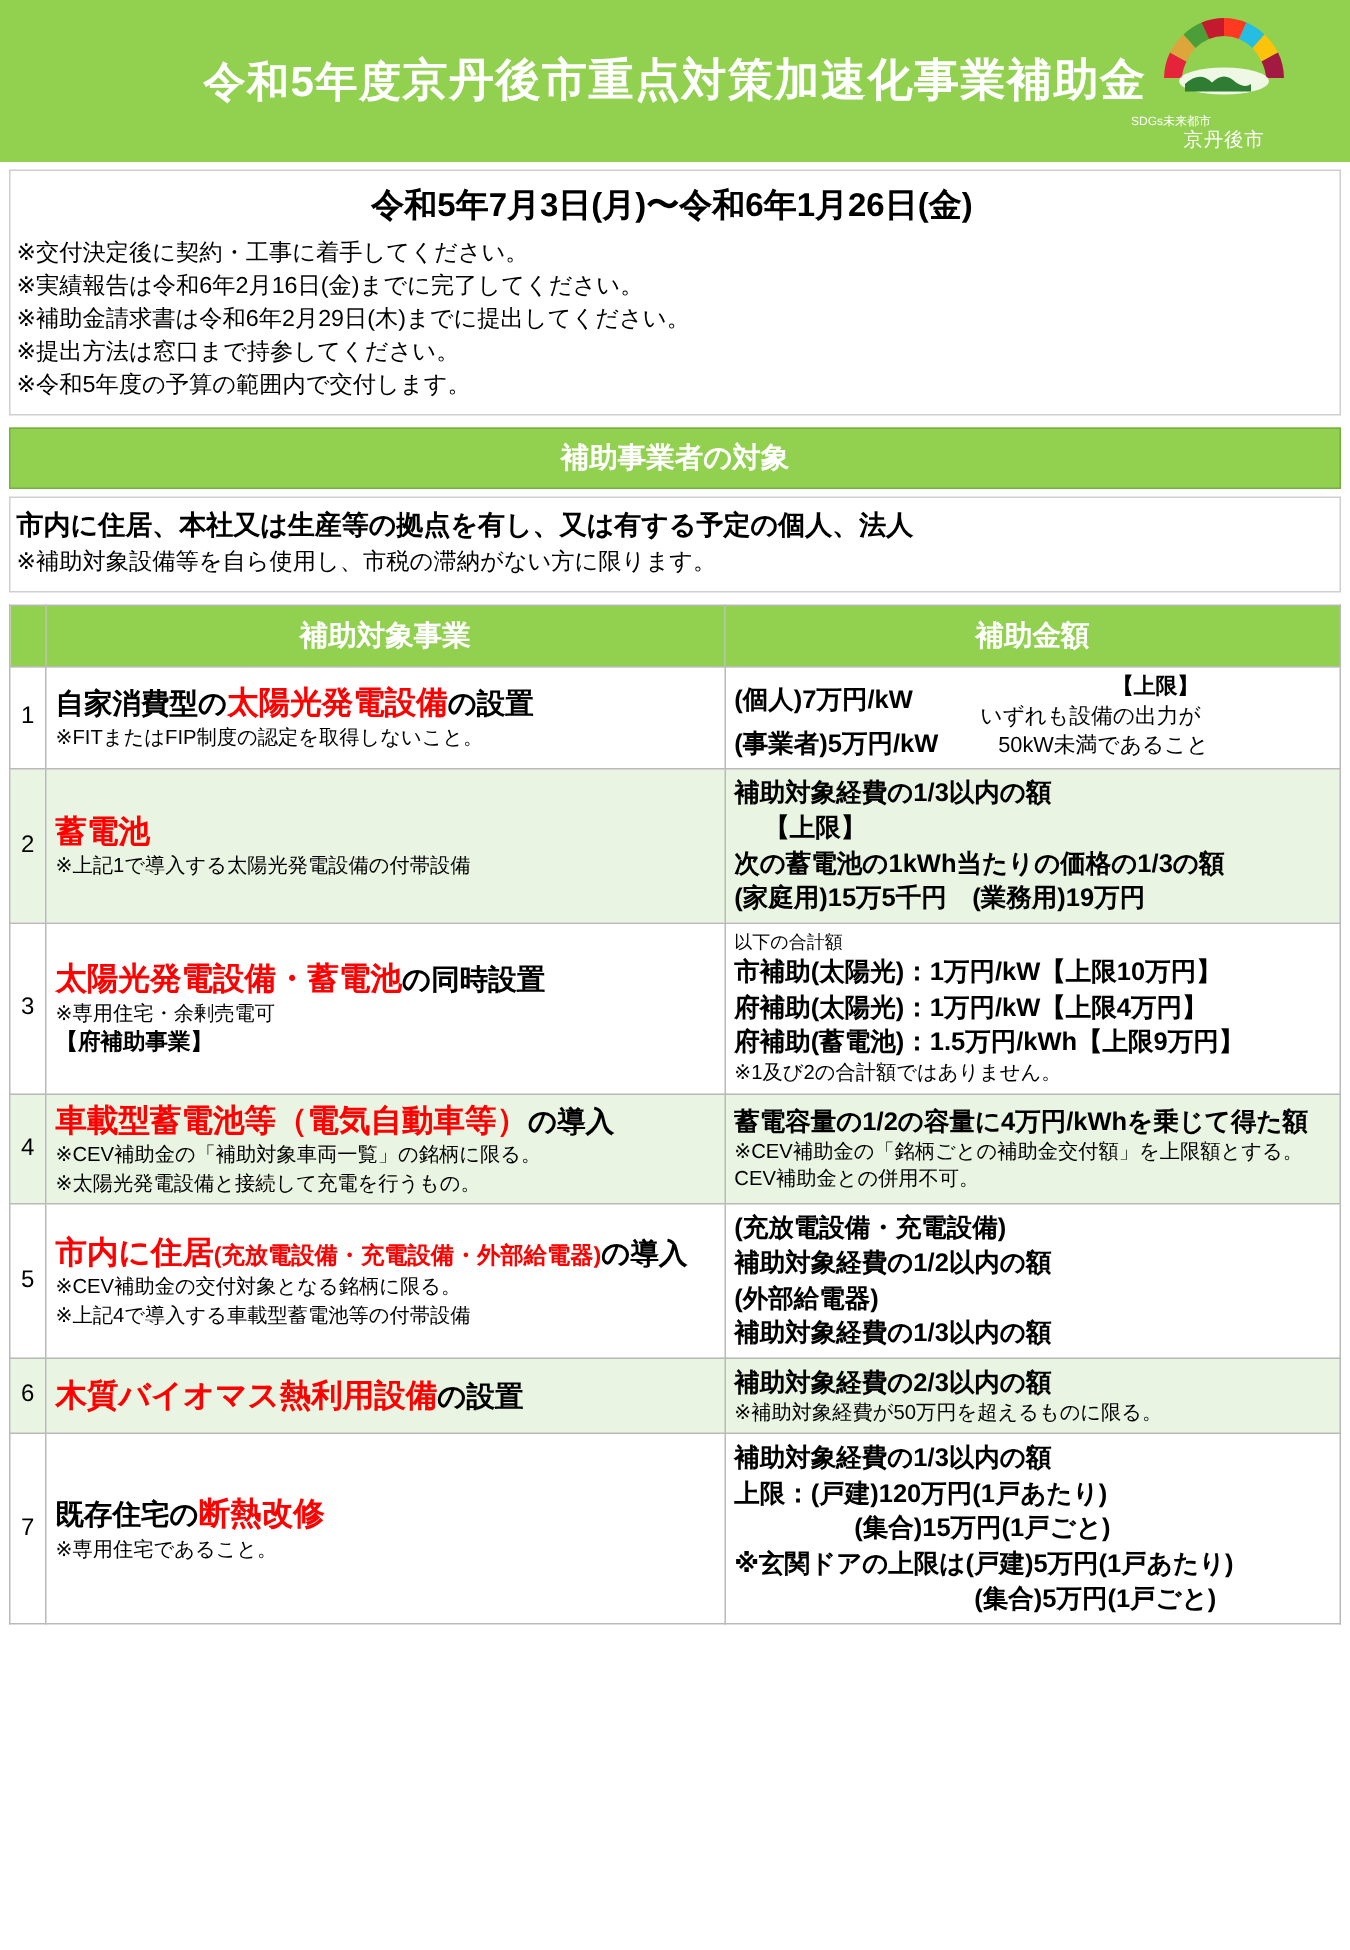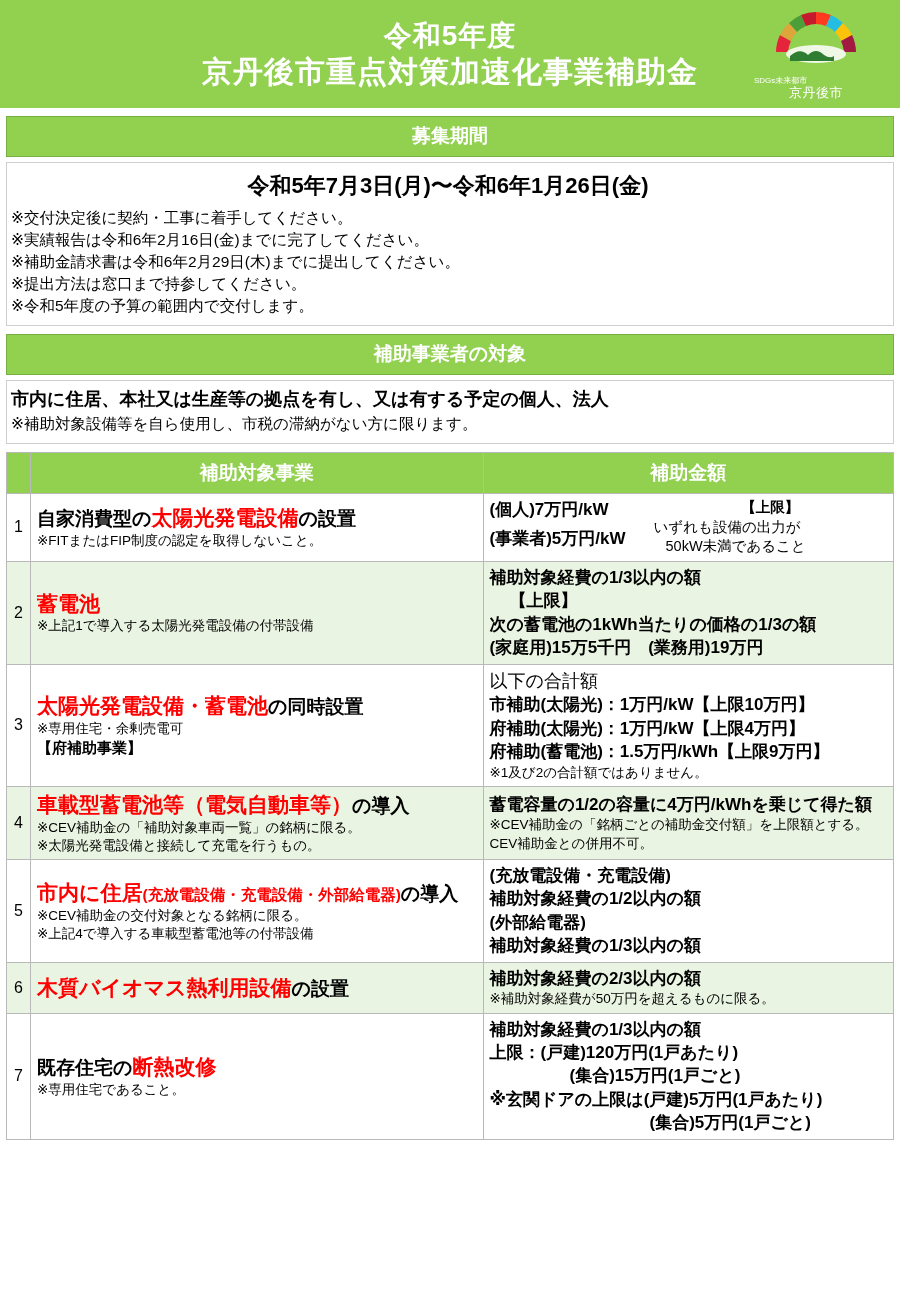--- a/index.html
+++ b/index.html
@@ -23,21 +23,21 @@
 
   
   .header {
     position: relative;
     background: #92d050;
     height: 108px;
     box-sizing: border-box;
     display: flex;
     align-items: center;
     justify-content: center;
-    flex-direction: column;
+    flex-direction: row;
   }
   .header-title-1 {
     color: #ffffff;
     font-size: 28px;
     font-weight: bold;
     line-height: 1.25;
     letter-spacing: 1px;
     text-align: center;
   }
   .header-title-2 {
@@ -165,32 +165,32 @@
     font-size: 15px;
     font-weight: bold;
     line-height: 1.35;
   }
   .amt-line {
     font-size: 17px;
     font-weight: bold;
     line-height: 1.38;
   }
   .amt-line-n {
-    font-size: 18px;
+    font-size: 12px;
     font-weight: normal;
     line-height: 1.38;
   }
   .amt-note {
     font-size: 13.5px;
     line-height: 1.35;
   }
   .amt-indent2 { padding-left: 80px; }
   .inline-flex-row {
     display: flex;
-    align-items: flex-start;
+    align-items: flex-end;
   }
   .cap-box {
     padding-left: 28px;
     font-size: 14.5px;
     line-height: 1.35;
   }
   .cap-title { font-weight: bold; text-align: center; }
 </style>
 </head>
 <body>
@@ -214,21 +214,20 @@
           <path d="M -30 2 L 30 2 L 30 10 L -30 10 Z" fill="#ffffff" opacity="0.0"></path>
           <ellipse cx="0" cy="2" rx="30" ry="9" fill="#ffffff" opacity="0.85"></ellipse>
           <path d="M -26 4 q 10 -9 18 -1 q 8 -8 16 0 q 6 4 10 1 l 0 5 l -44 0 Z" fill="#2e7d32"></path>
         </g>
       </svg>
       <div class="logo-sub">SDGs未来都市</div>
       <div class="logo-text">京丹後市</div>
     </div>
   </div>
 
-  <div class="section-bar">募集期間</div>
   <div class="section-body">
     <div class="period-main">令和5年7月3日(月)〜令和6年1月26日(金)</div>
     <div class="note-line">※交付決定後に契約・工事に着手してください。</div>
     <div class="note-line">※実績報告は令和6年2月16日(金)までに完了してください。</div>
     <div class="note-line">※補助金請求書は令和6年2月29日(木)までに提出してください。</div>
     <div class="note-line">※提出方法は窓口まで持参してください。</div>
     <div class="note-line">※令和5年度の予算の範囲内で交付します。</div>
   </div>
 
   <div class="section-bar">補助事業者の対象</div>

